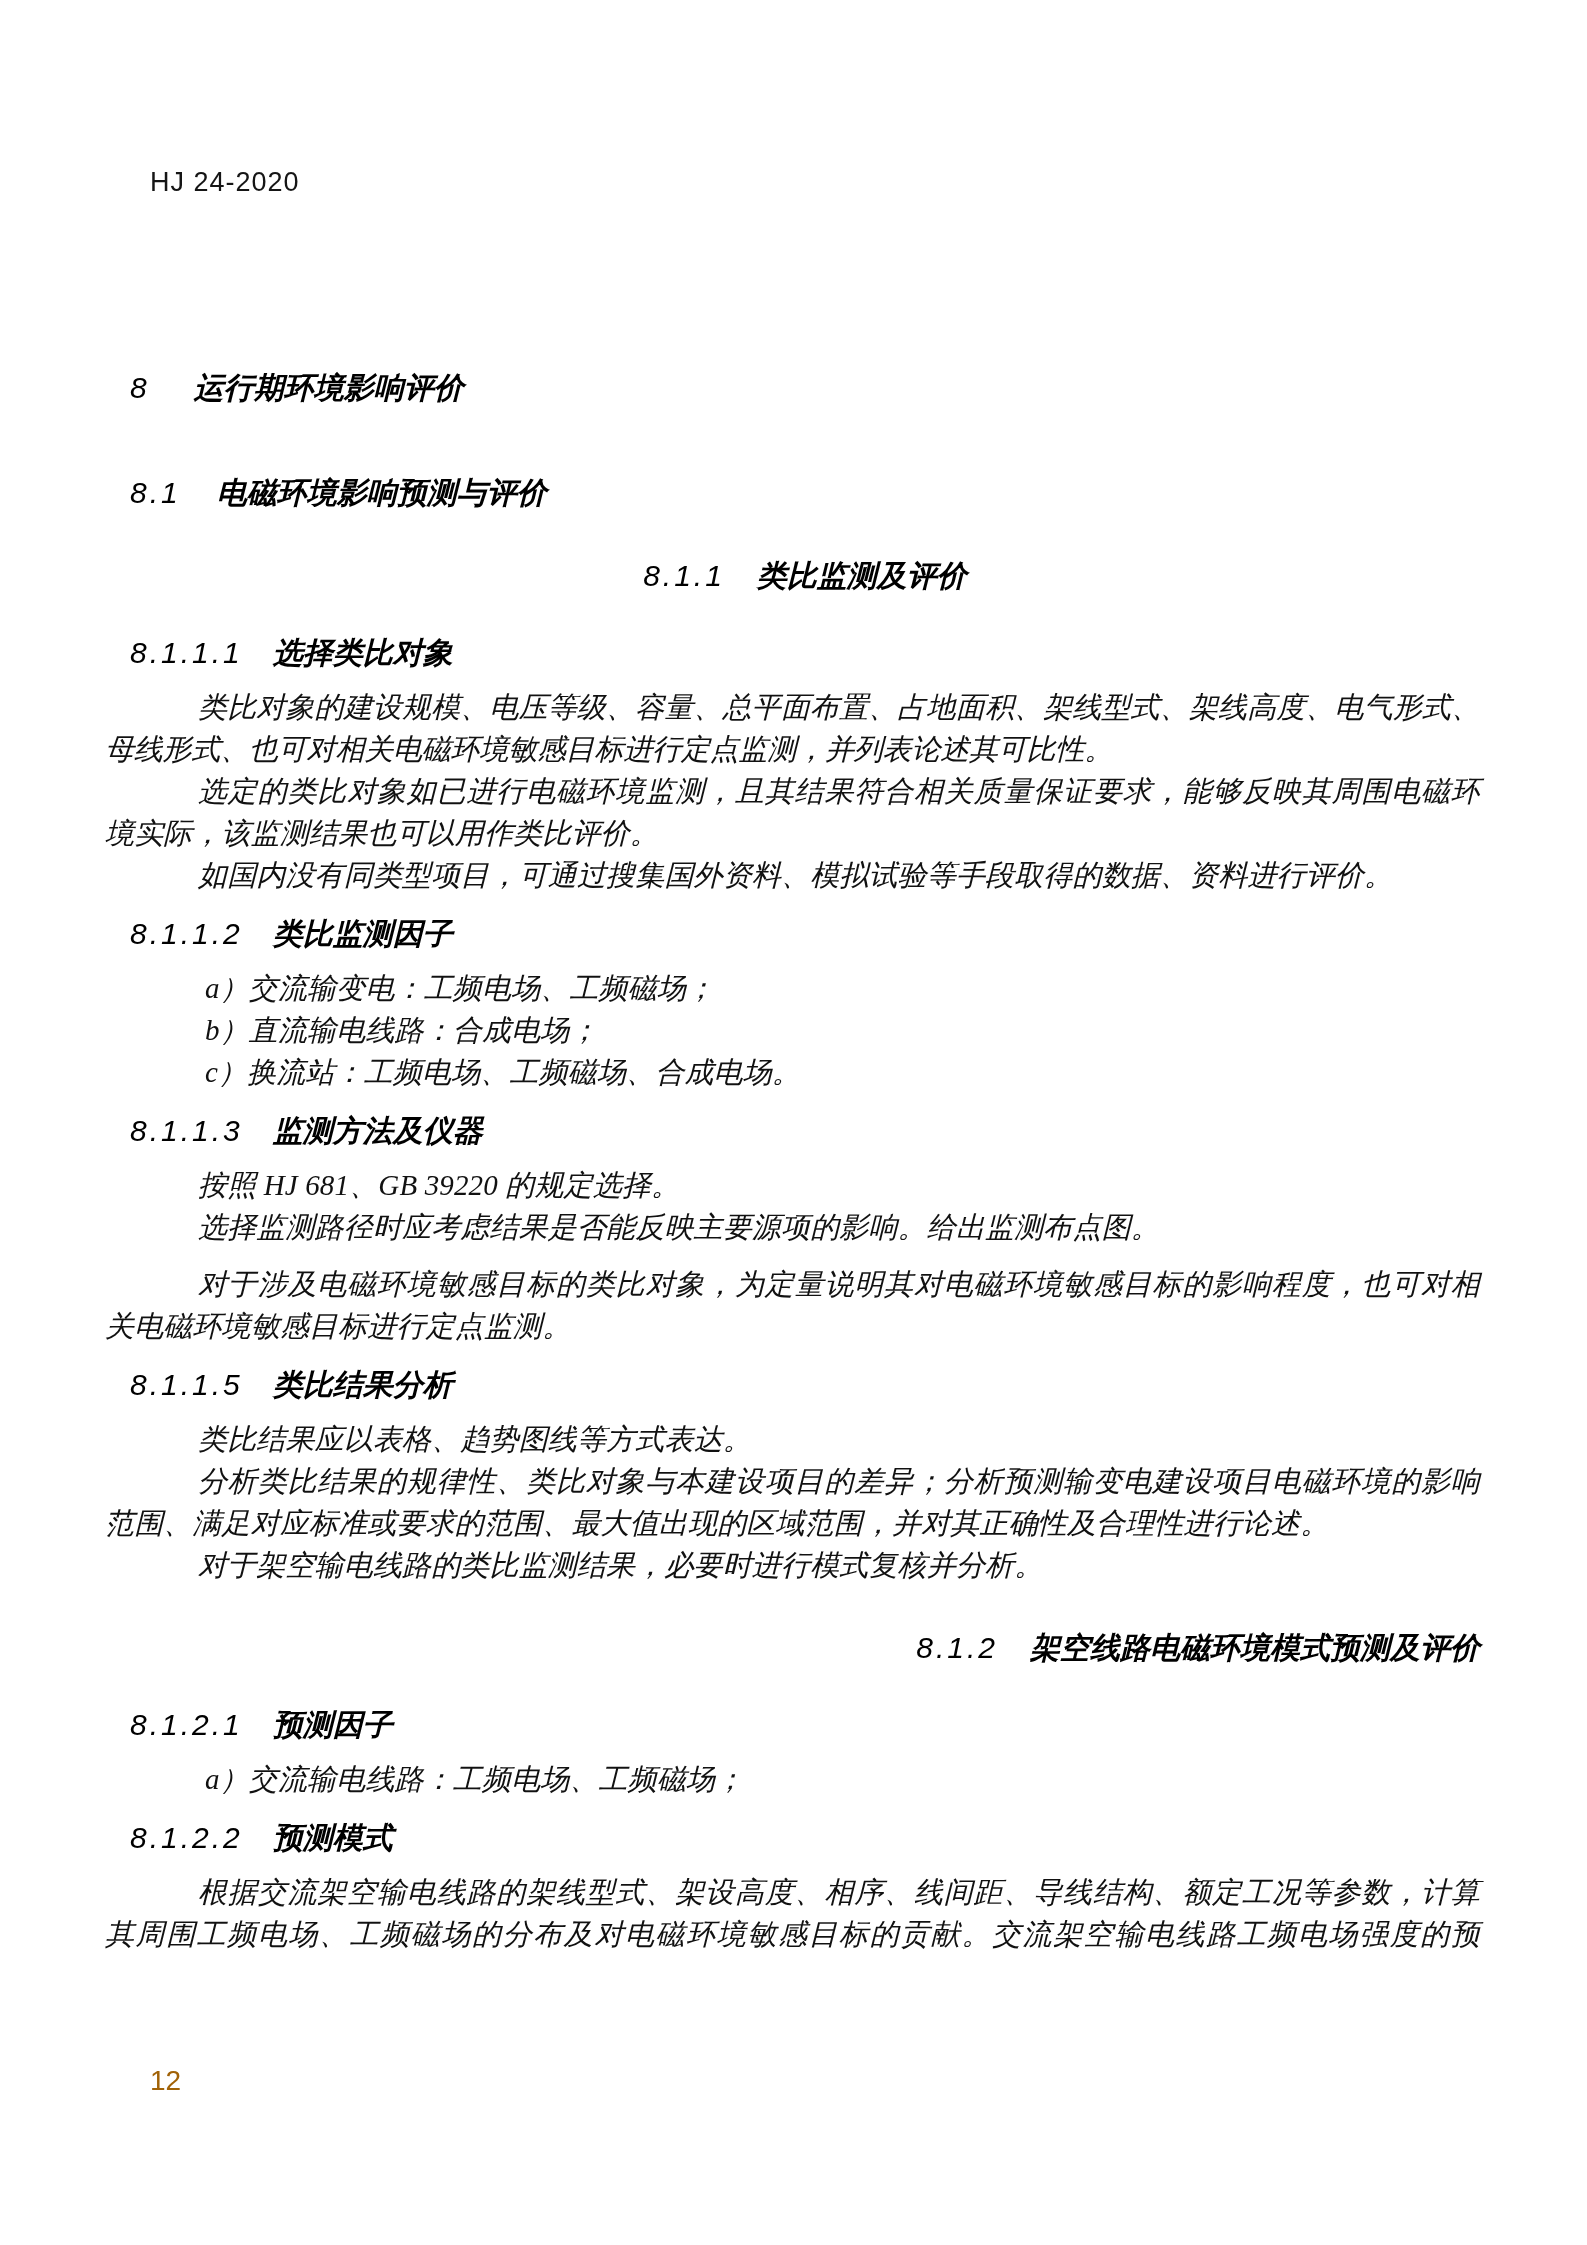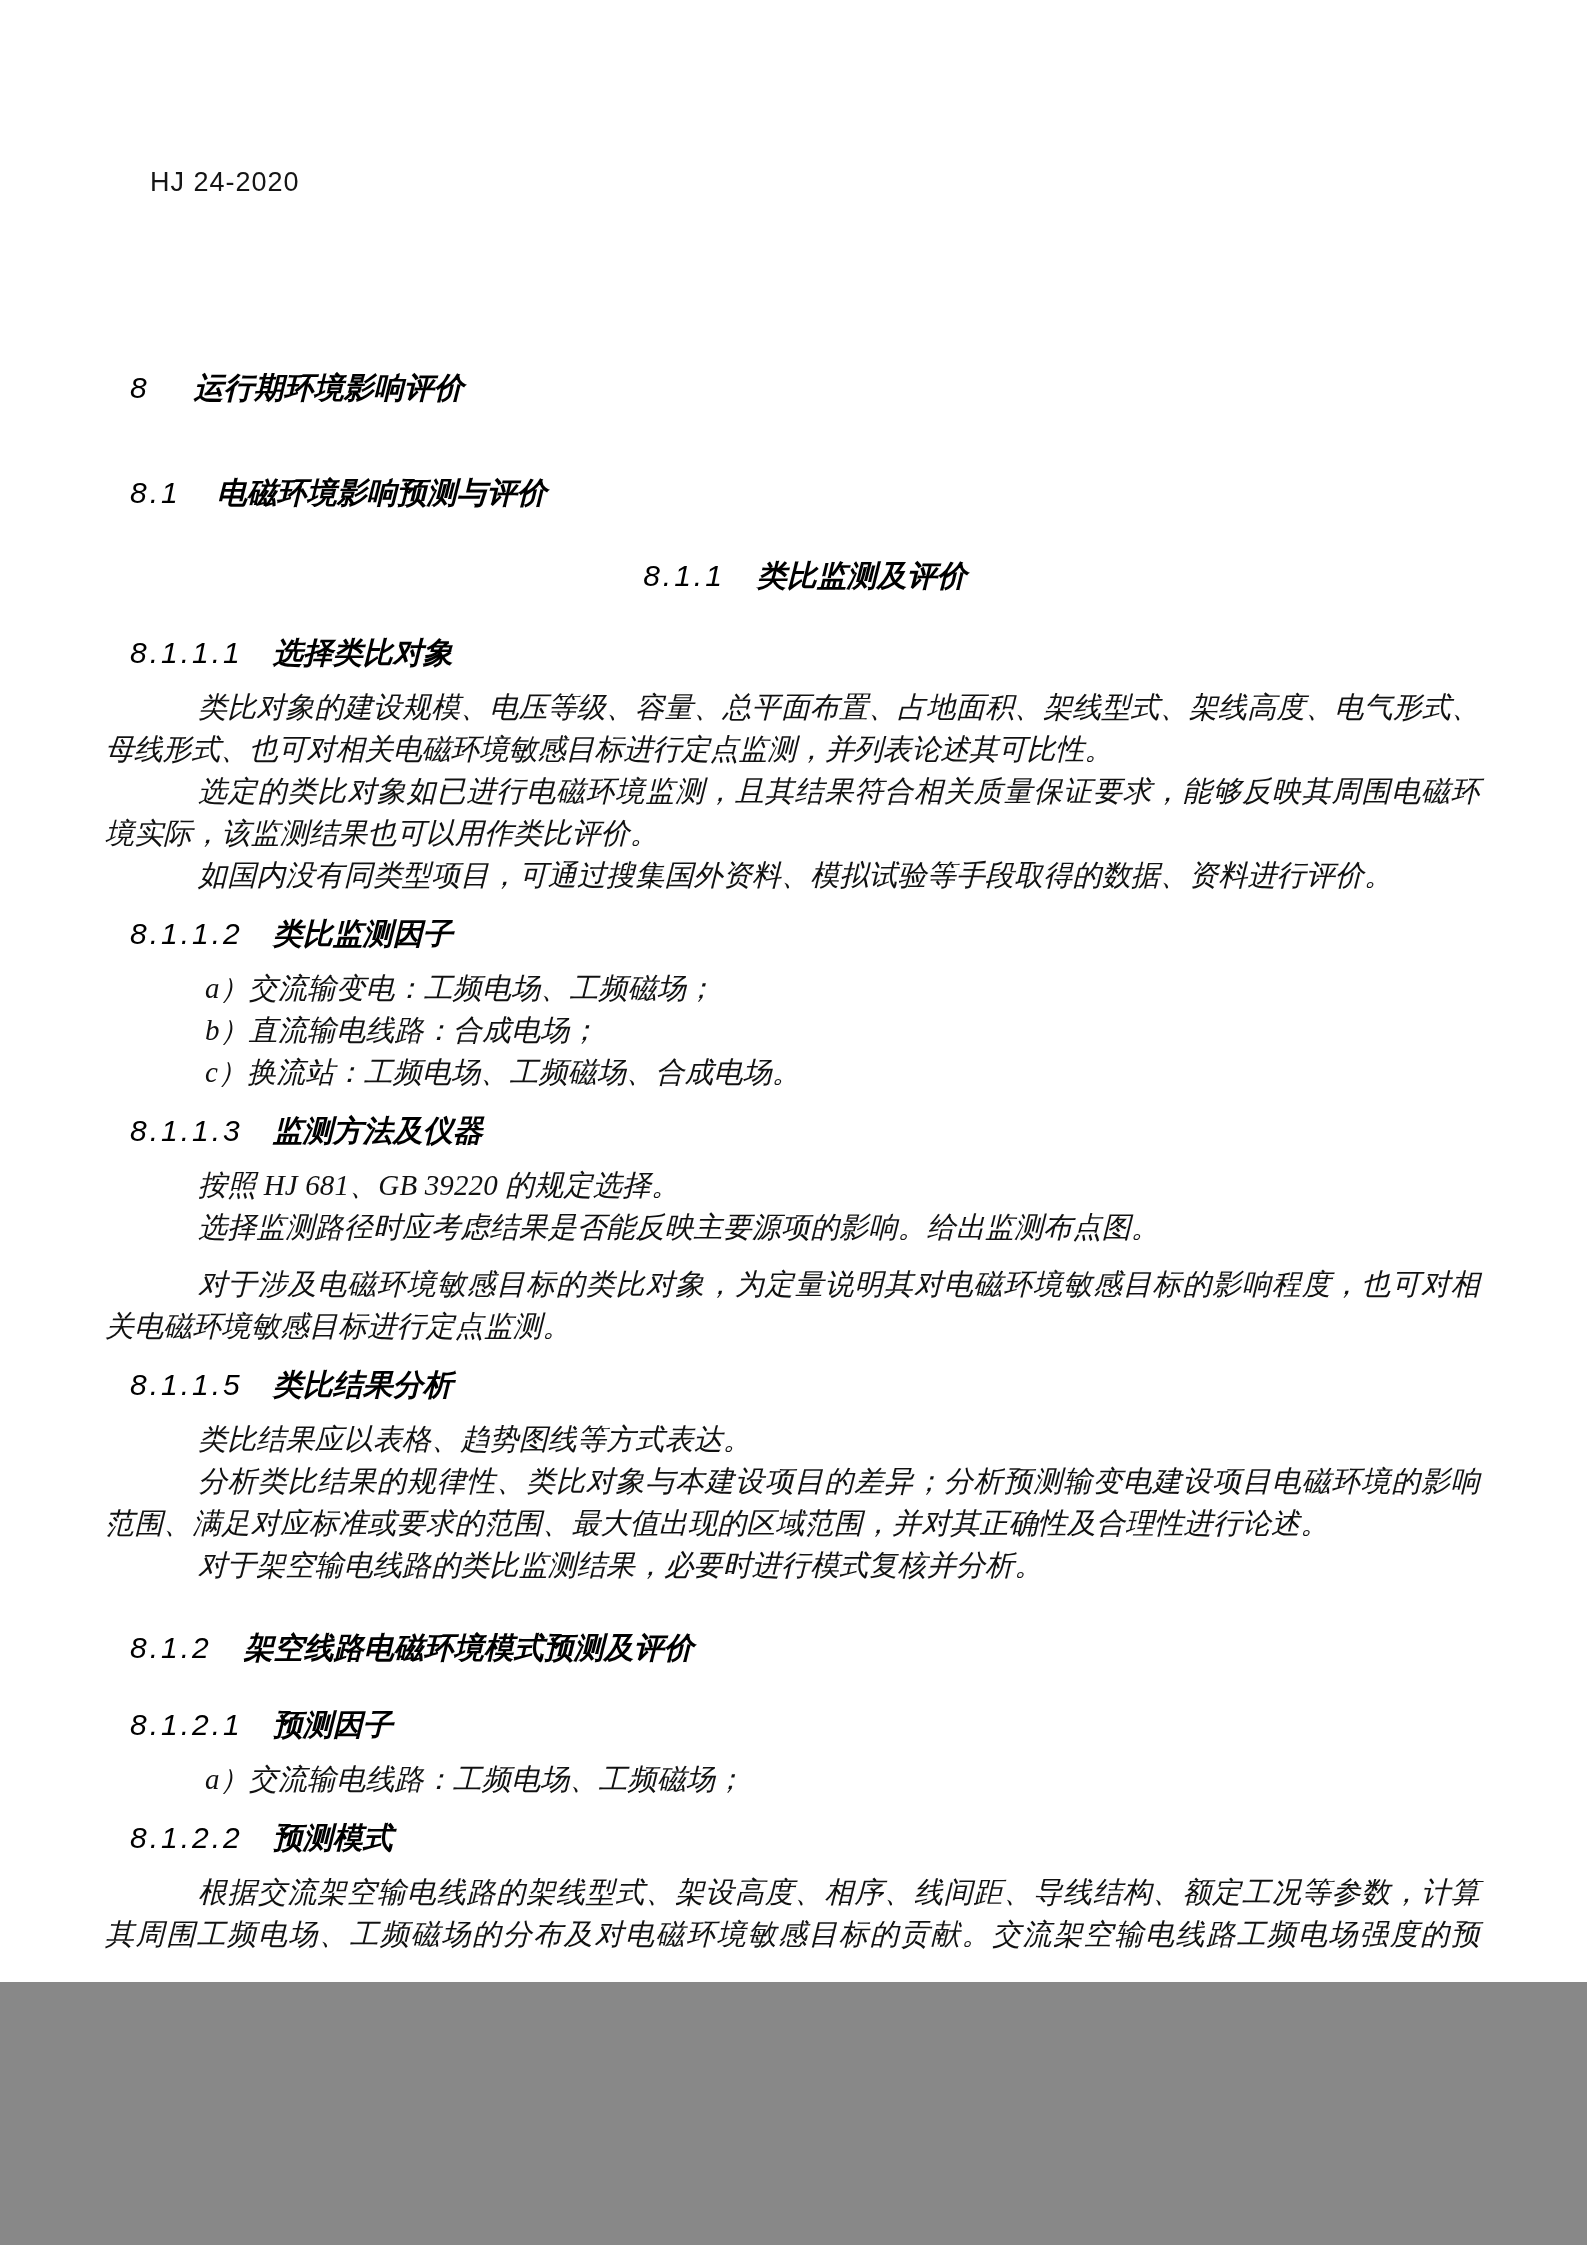--- a/index.html
+++ b/index.html
@@ -1,19 +1,19 @@
 <!DOCTYPE html>
 <html><head>
 <meta charset="utf-8">
 <style>
   html, body { margin: 0; padding: 0; background: #888; }
   .page {
     position: relative;
     width: 1587px;
-    height: 1982px;
+    height: 2245px;
     background: #ffffff;
     overflow: hidden;
     color: #111111;
   }
   .running-header {
     position: absolute;
     left: 150px;
     top: 166px;
     font-family: "Liberation Sans", "DejaVu Sans", sans-serif;
     font-size: 27px;
@@ -67,21 +67,21 @@
     top: 2064px;
     font-family: Liberation Sans, sans-serif;
     font-size: 28px;
     line-height: 34px;
     color: #a16207;
   }
   
   .mt354 { margin-top: 354px; }
   .mt69  { margin-top: 69px; }
   .mt47  { margin-top: 47px; text-align: center; }
-  .mt44  { margin-top: 44px; }
+  .mt44  { margin-top: 44px; text-align: right; }
   .mt41  { margin-top: 41px; }
   .mt20  { margin-top: 20px; }
   .mt15  { margin-top: 15px; }
 </style>
 </head>
 <body>
 
 <div class="page">
 
   <div class="running-header">HJ 24-2020</div>

